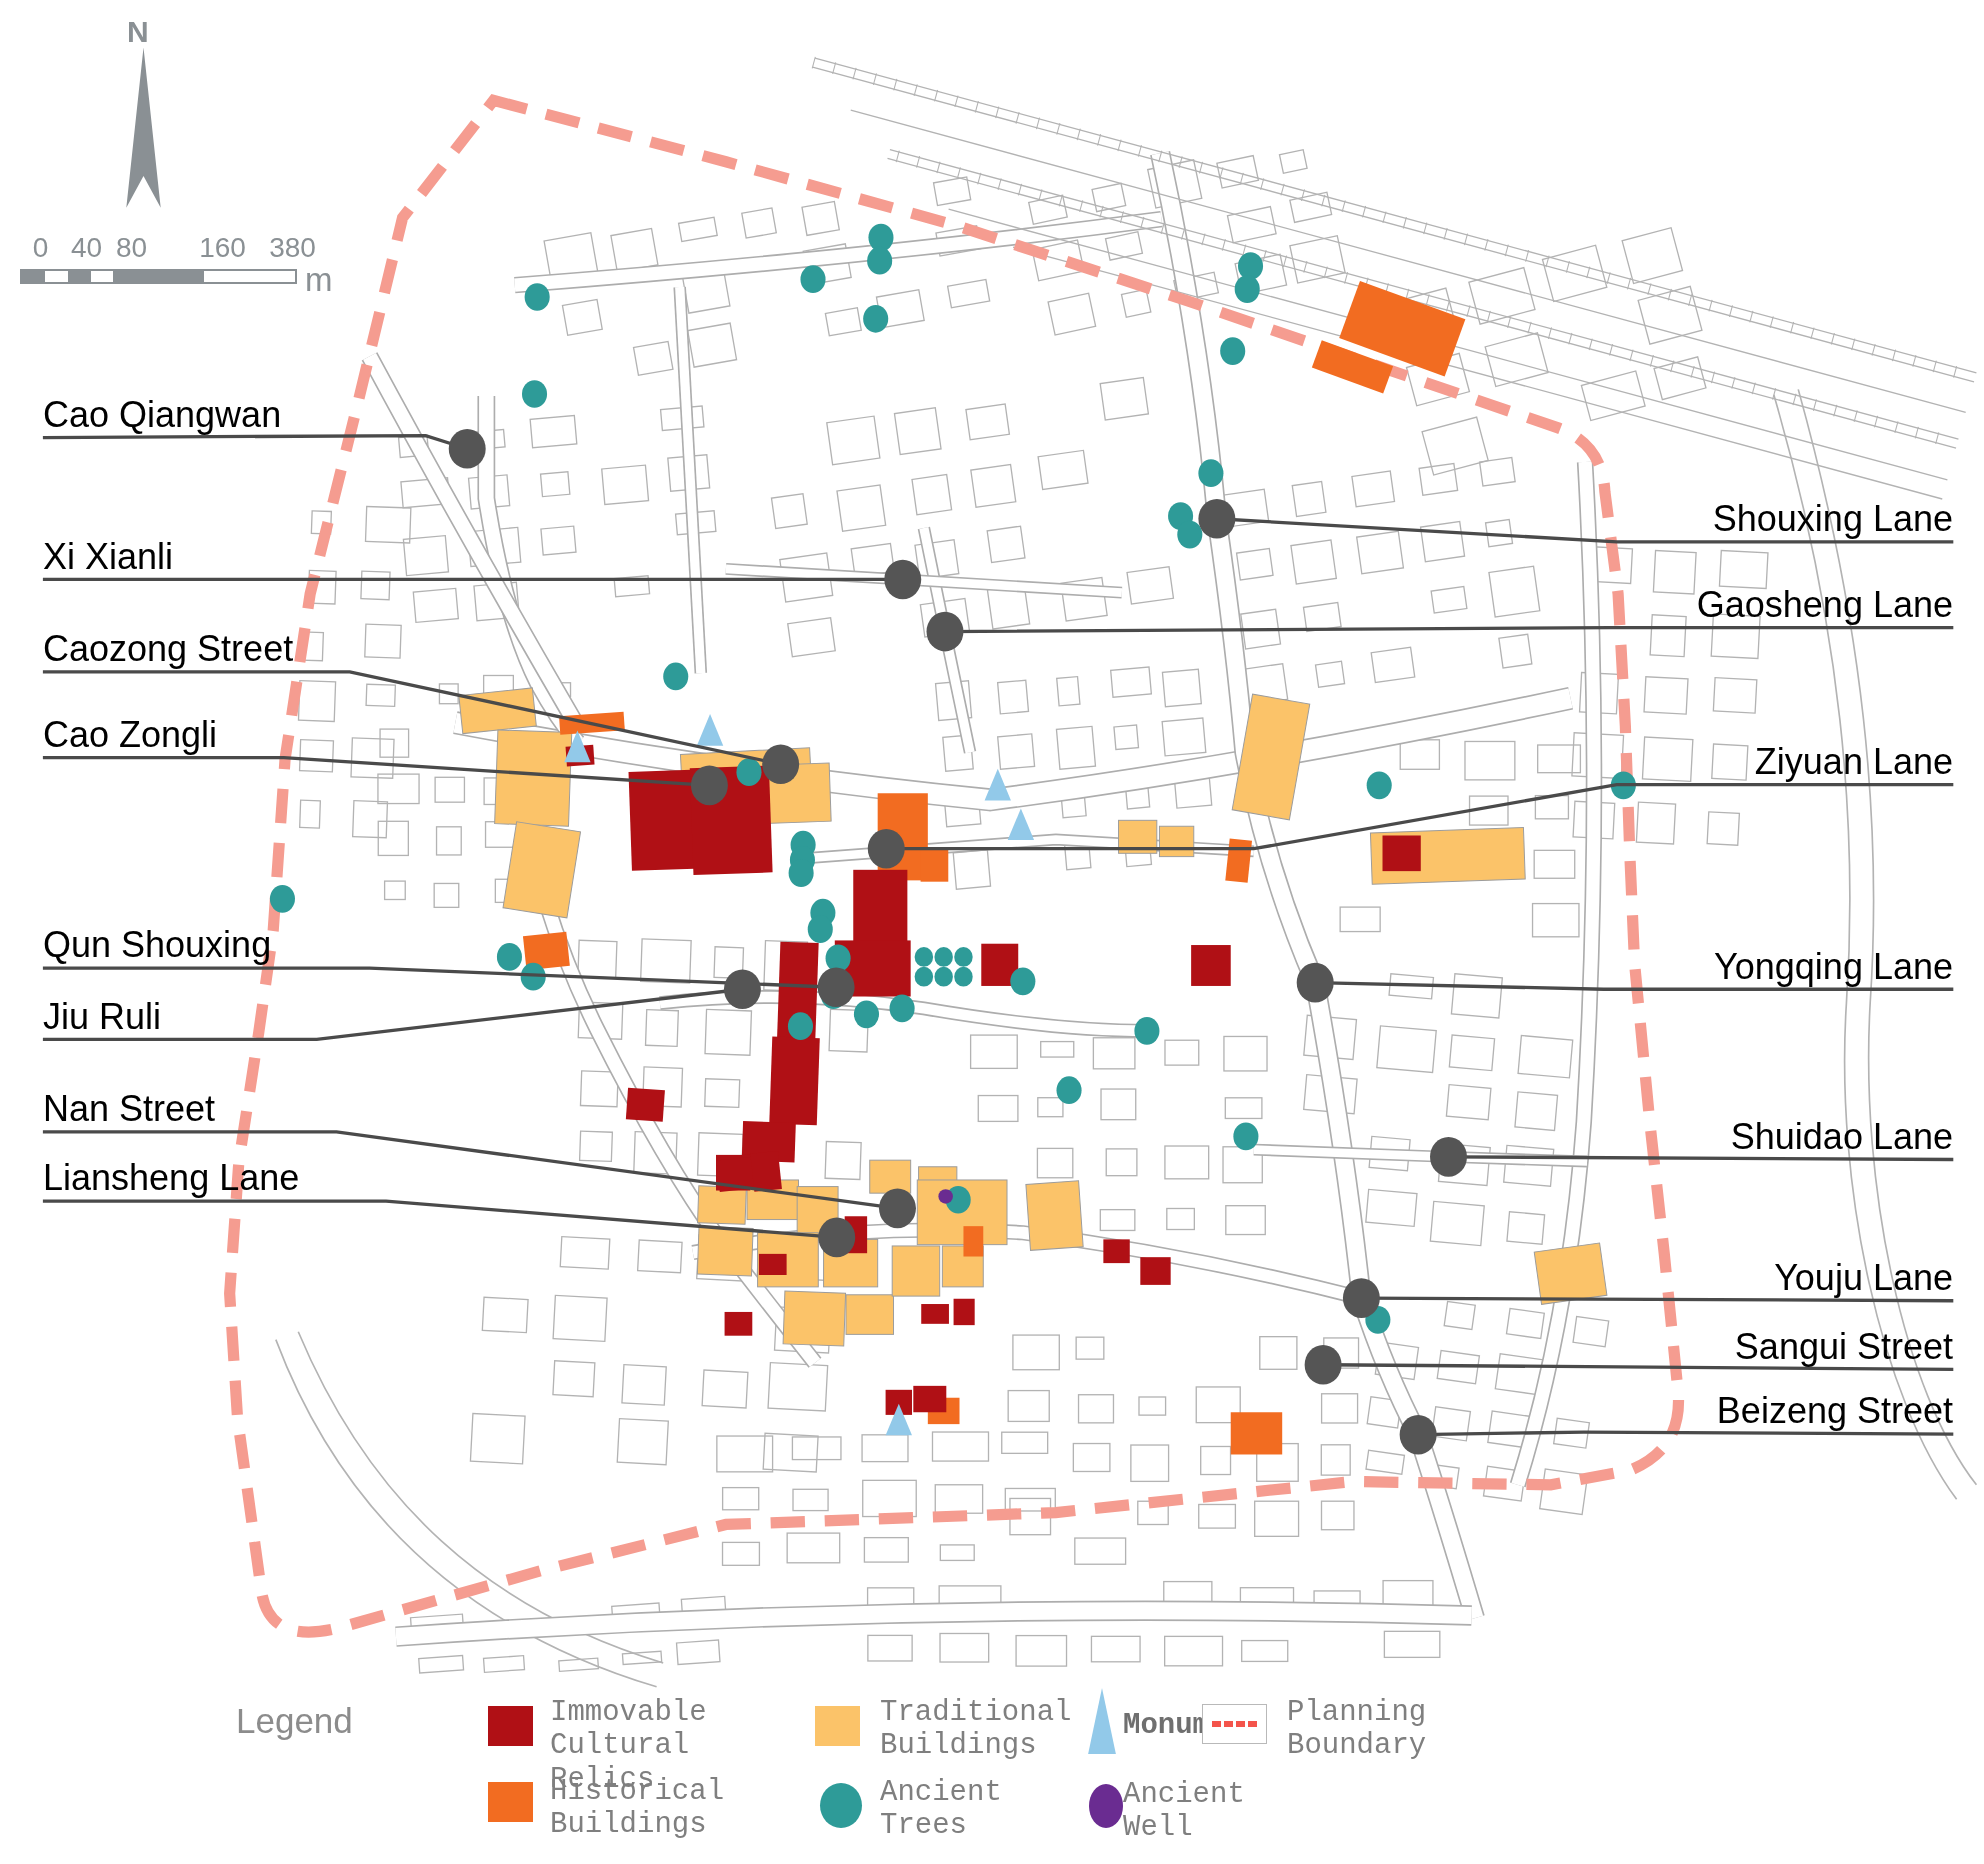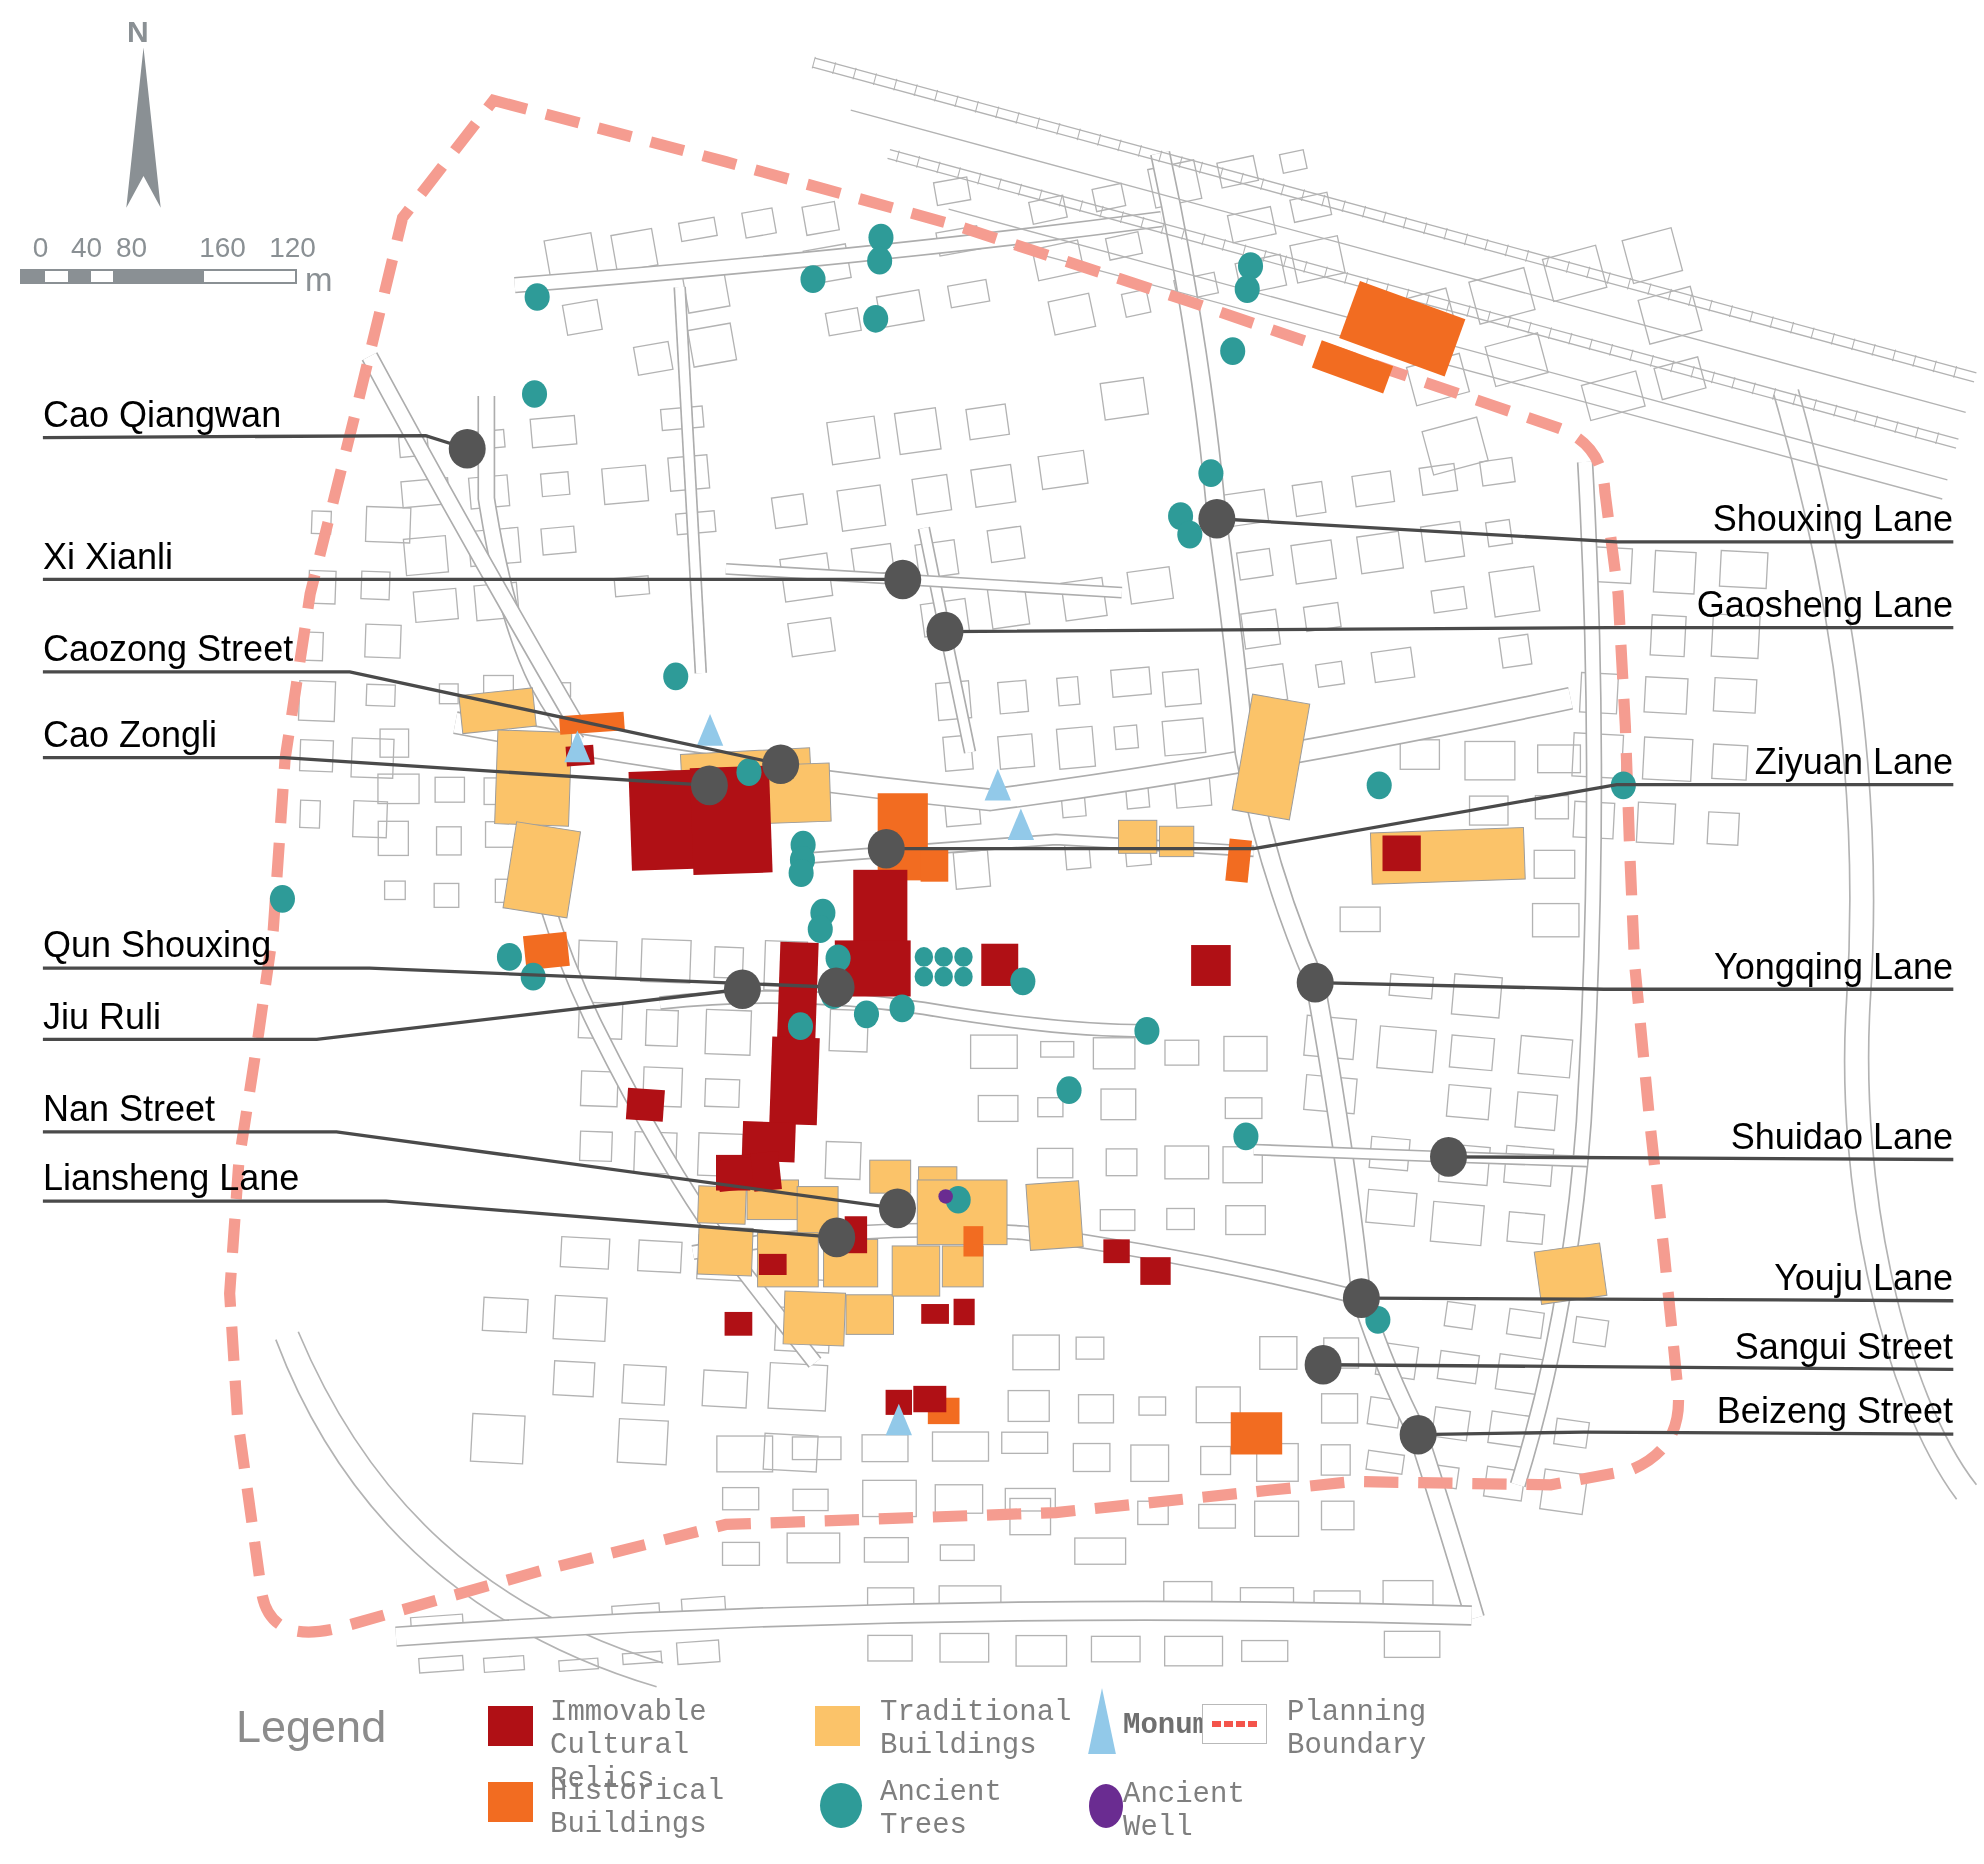--- a/index.html
+++ b/index.html
@@ -12,21 +12,21 @@
   .compass-n{position:absolute;left:127px;top:14.5px;font-size:30px;color:#8a9094;font-weight:bold;}
   .compass{position:absolute;left:117px;top:41px;}
   .scalebar{position:absolute;left:20px;top:232px;width:370px;height:59px;}
   .scalebar .tick{position:absolute;top:0;width:59px;margin-left:-30px;text-align:center;
                   font-size:28px;color:#8a9094;}
   .scalebar .bar{position:absolute;top:37px;left:0;width:273px;height:10.6px;background:#fff;
                  border:2.6px solid #8a9094;}
   .scalebar .seg{position:absolute;top:0;height:10.6px;background:#8a9094;}
   .scalebar .unit{position:absolute;left:285px;top:29px;font-size:33px;color:#8a9094;}
   .legend{position:absolute;left:0;top:1684px;width:1985px;height:181px;}
-  .legend-title{position:absolute;left:236px;top:17px;font-size:45px;color:#8c8c8c;}
+  .legend-title{position:absolute;left:236px;top:17px;font-size:35px;color:#8c8c8c;}
   .li{position:absolute;}
   .swatch{position:absolute;width:45px;height:40px;}
   .swatch.round{border-radius:50%;}
   .li-label{position:absolute;font-size:29px;line-height:1.15;color:#7f7f7f;font-family:Liberation Mono, monospace;}
   .li-label.bold{font-weight:bold;color:#6f6f6f;}
   .pb-box{position:absolute;width:63px;height:38px;border:1.3px solid #b9b9b9;background:#fff;
           display:flex;align-items:center;justify-content:center;gap:2.6px;}
   .pb-dash{width:9.2px;height:6px;display:inline-block;}
 </style>
 </head>
@@ -37,21 +37,21 @@
   <div class="compass-n">N</div>
   <svg class="compass" width="53" height="172" viewBox="0 0 80 260">
     <polygon points="40,10 14,252 40,204 66,252" fill="#8A9094"></polygon>
   </svg>
 
   <div class="scalebar">
     <div class="tick" style="left:21px">0</div>
     <div class="tick" style="left:67px">40</div>
     <div class="tick" style="left:112px">80</div>
     <div class="tick" style="left:203px">160</div>
-    <div class="tick" style="left:273px">120</div>
+    <div class="tick" style="left:273px">380</div>
     <div class="bar">
       <div class="seg" style="left: 0px; width: 23px; background: rgb(138, 144, 148);"></div>
       <div class="seg" style="left: 46px; width: 23px; background: rgb(138, 144, 148);"></div>
       <div class="seg" style="left: 91px; width: 91px; background: rgb(138, 144, 148);"></div>
     </div>
     <div class="unit">m</div>
   </div>
 
   <svg id="mapsvg" width="1985" height="1865" viewBox="0 0 3008 2826">
     <g id="bg">

